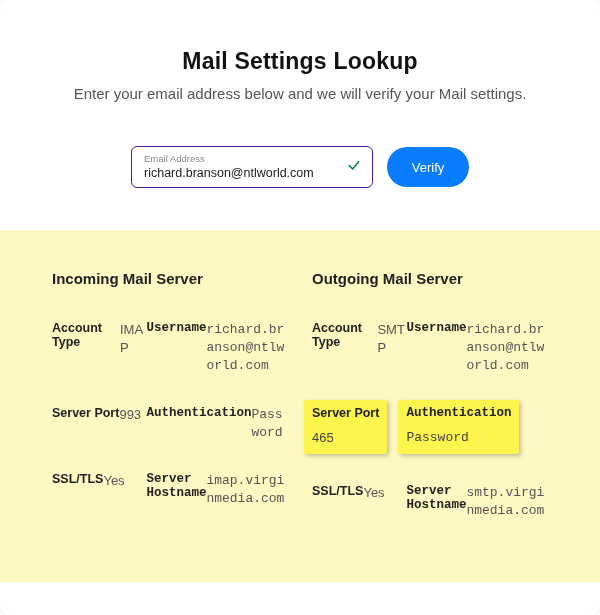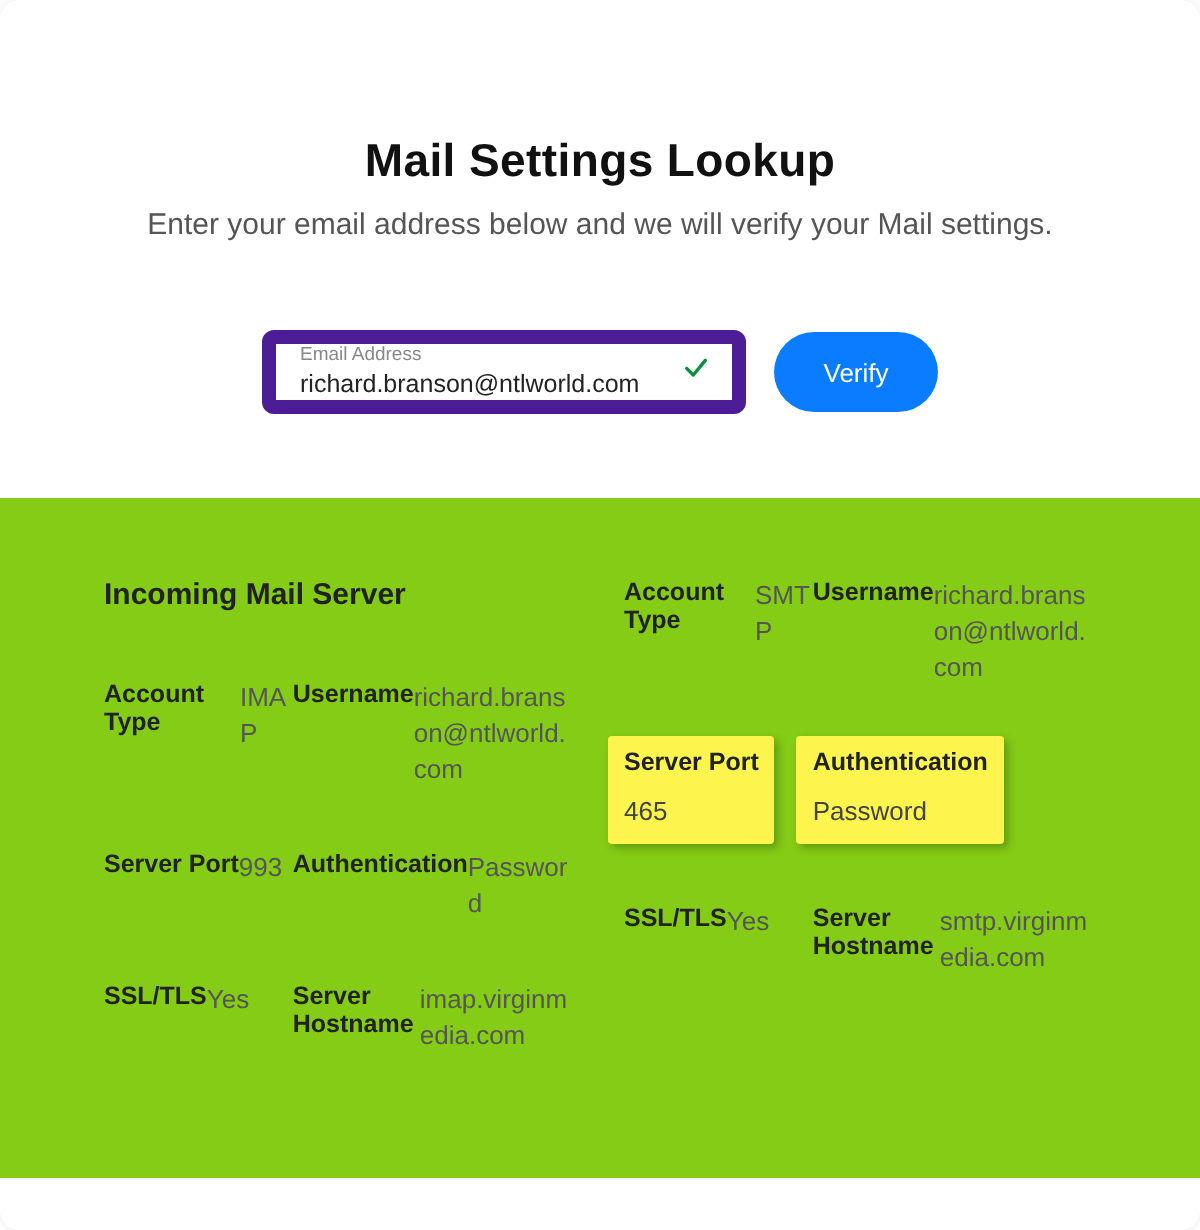--- a/index.html
+++ b/index.html
@@ -22,38 +22,37 @@
     background: #fff;
     padding: 48px 40px 42px;
     text-align: center;
   }
   .title {
     font-size: 23px;
     font-weight: 600;
     color: #111;
     letter-spacing: 0.2px;
     margin-bottom: 10px;
-    margin-top: 19px;
   }
   .subtitle {
     font-size: 15px;
     color: #555;
     margin-bottom: 44px;
   }
   .form-row {
     display: flex;
     justify-content: center;
     align-items: center;
     gap: 14px;
   }
   .input-wrap {
     position: relative;
     width: 242px;
     height: 42px;
-    border: 7px solid #4c1d95;
+    border: 1px solid #4c1d95;
     border-radius: 6px;
     text-align: left;
     background: #fff;
     padding: 4px 36px 4px 12px;
     display: flex;
     flex-direction: column;
     justify-content: center;
   }
   .input-float {
     font-size: 9.5px;
@@ -83,21 +82,21 @@
     color: #ffffff;
     border: none;
     border-radius: 22px;
     width: 82px;
     height: 40px;
     font-size: 13px;
     cursor: pointer;
     font-family: inherit;
   }
   .bottom {
-    background: #84cc16;
+    background: #fef9c3;
     padding: 40px 52px 30px;
   }
   .servers {
     display: flex;
     gap: 24px;
   }
   .server-col {
     flex: 1;
     min-width: 0;
   }
@@ -110,21 +109,21 @@
   .pairs {
     display: flex;
     flex-wrap: wrap;
   }
   .pair {
     display: flex;
     flex-direction: row;
     margin-bottom: 30px;
   }
   .pair.narrow { width: 40%; min-width: 0; }
-  .pair.wide { width: 60%; min-width: 0; }
+  .pair.wide { width: 60%; min-width: 0; font-family: Liberation Mono, monospace; }
   .pair-label {
     font-size: 12.5px;
     font-weight: 600;
     color: #222;
     margin-bottom: 10px;
   }
   .pair-value {
     font-size: 13px;
     color: #555;
     word-break: break-word;
@@ -196,20 +195,21 @@
           </div>
           <div class="pair wide">
             <div class="pair-label">Server Hostname</div>
             <div class="pair-value">imap.virginmedia.com</div>
           </div>
 
         </div>
       </div>
 
       <div class="server-col">
+        <div class="server-heading">Outgoing Mail Server</div>
         <div class="pairs">
 
           <div class="pair narrow">
             <div class="pair-label">Account Type</div>
             <div class="pair-value">SMTP</div>
           </div>
           <div class="pair wide">
             <div class="pair-label">Username</div>
             <div class="pair-value">richard.branson@ntlworld.com</div>
           </div>

